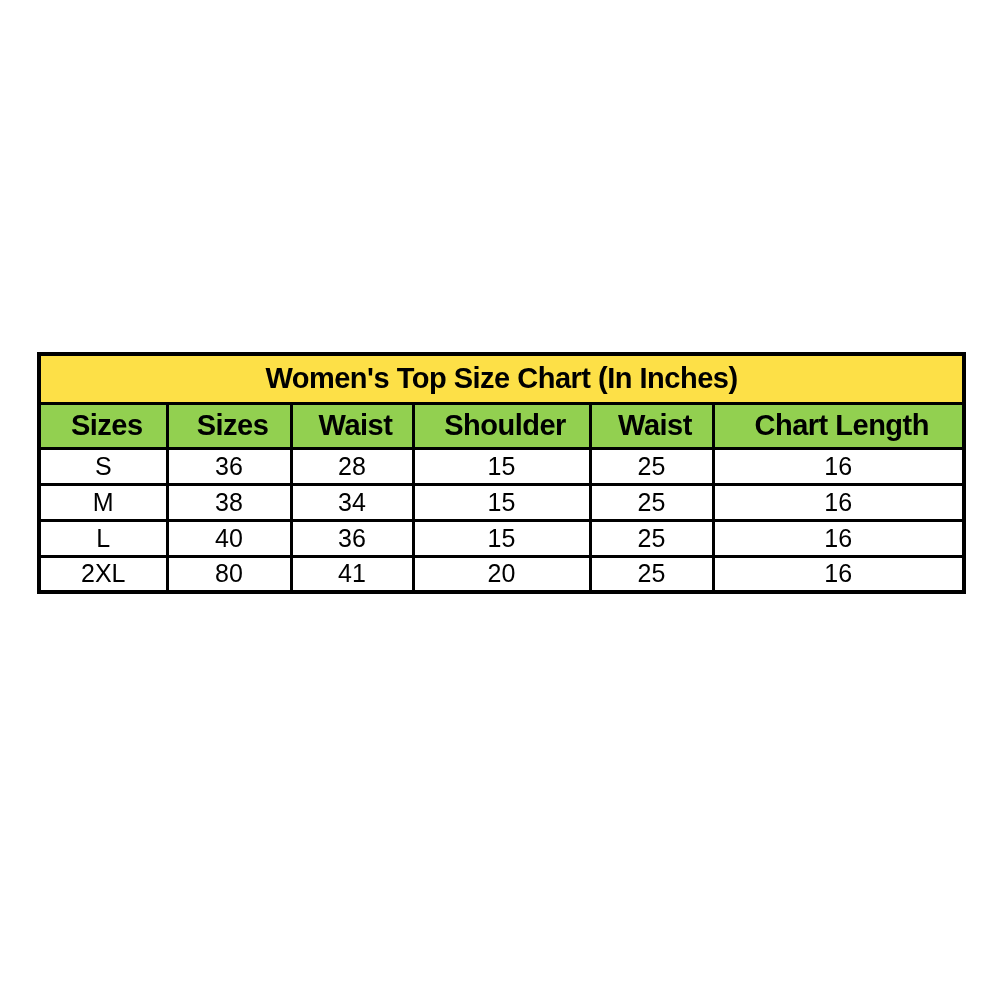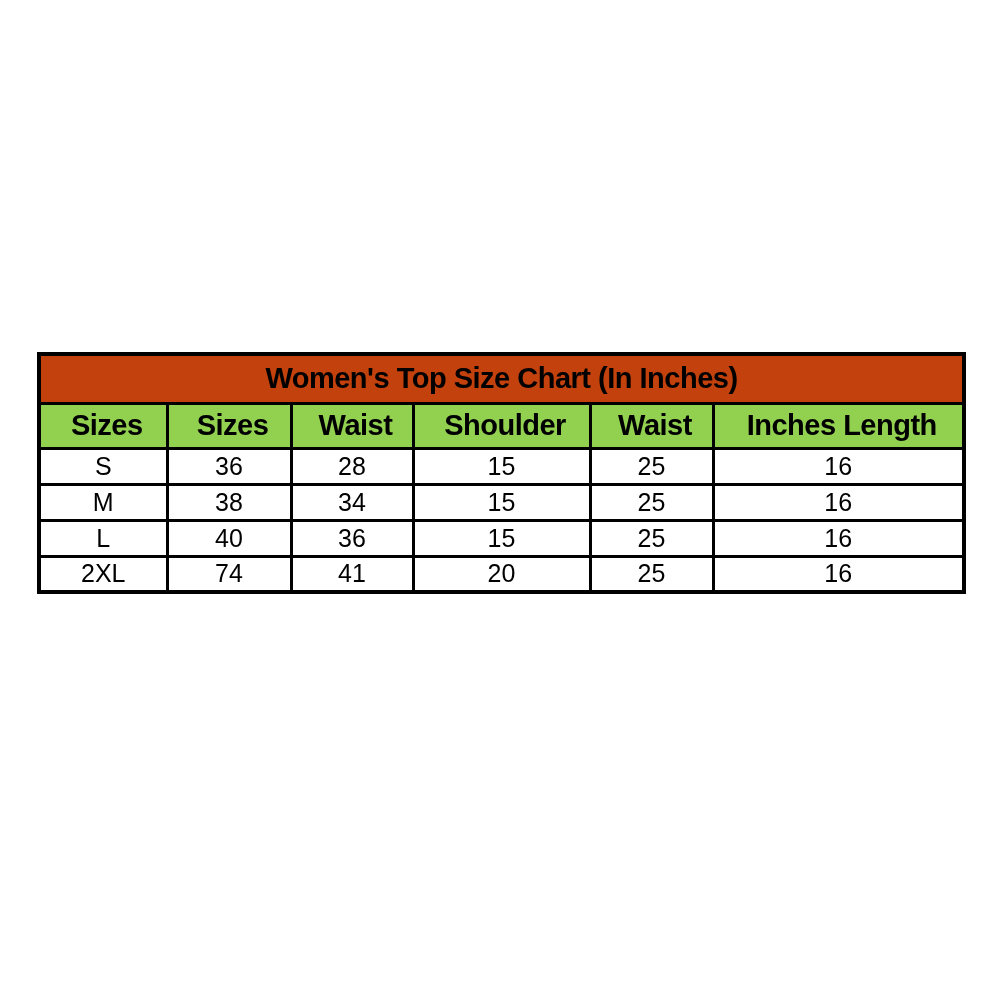--- a/index.html
+++ b/index.html
@@ -26,21 +26,21 @@
     border: 3px solid #000000;
     box-sizing: border-box;
     overflow: hidden;
     white-space: nowrap;
   }
   
   table.size-chart {
     border: 4px solid #000000;
   }
   .title-cell {
-    background: #c2410c;
+    background: #fde047;
     text-align: center;
     vertical-align: middle;
     font-weight: bold;
     font-size: 29px;
     letter-spacing: -0.5px;
     height: 49px;
   }
   .header-row th {
     background: #92D050;
     text-align: center;
@@ -83,21 +83,21 @@
     <tbody>
       <tr>
         <td class="title-cell" colspan="6">Women's Top Size Chart (In Inches)</td>
       </tr>
       <tr class="header-row">
         <th>Sizes</th>
         <th>Sizes</th>
         <th>Waist</th>
         <th>Shoulder</th>
         <th>Waist</th>
-        <th>Inches Length</th>
+        <th>Chart Length</th>
       </tr>
       <tr class="data-row">
         <td>S</td>
         <td>36</td>
         <td>28</td>
         <td>15</td>
         <td>25</td>
         <td>16</td>
       </tr>
       <tr class="data-row">
@@ -111,21 +111,21 @@
       <tr class="data-row">
         <td>L</td>
         <td>40</td>
         <td>36</td>
         <td>15</td>
         <td>25</td>
         <td>16</td>
       </tr>
       <tr class="data-row">
         <td>2XL</td>
-        <td>74</td>
+        <td>80</td>
         <td>41</td>
         <td>20</td>
         <td>25</td>
         <td>16</td>
       </tr>
     </tbody>
   </table>
 </div>
 
 </body></html>

